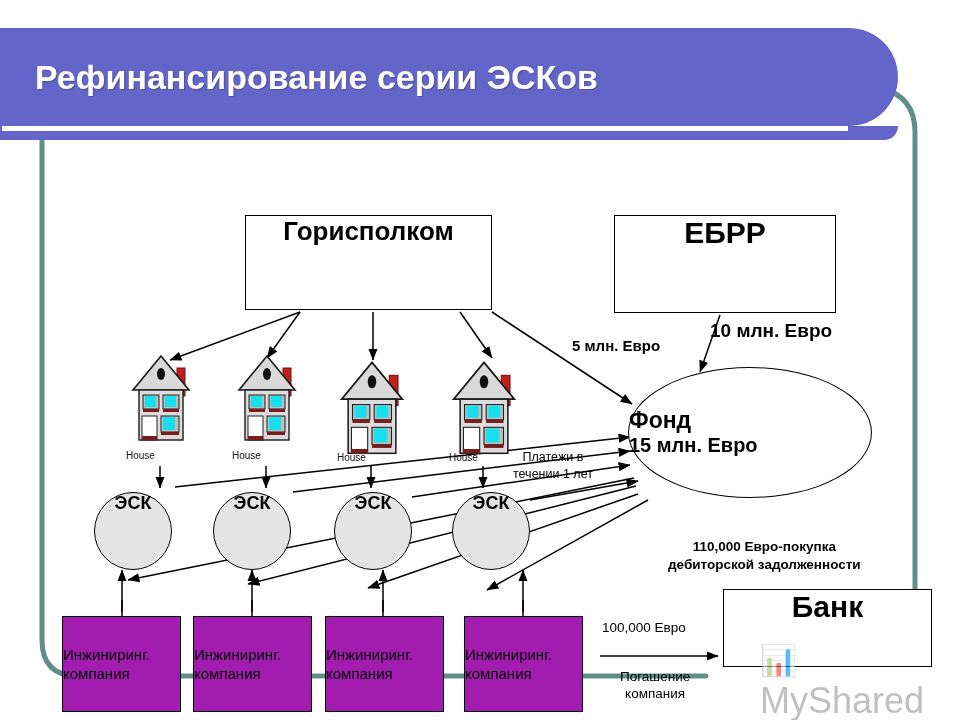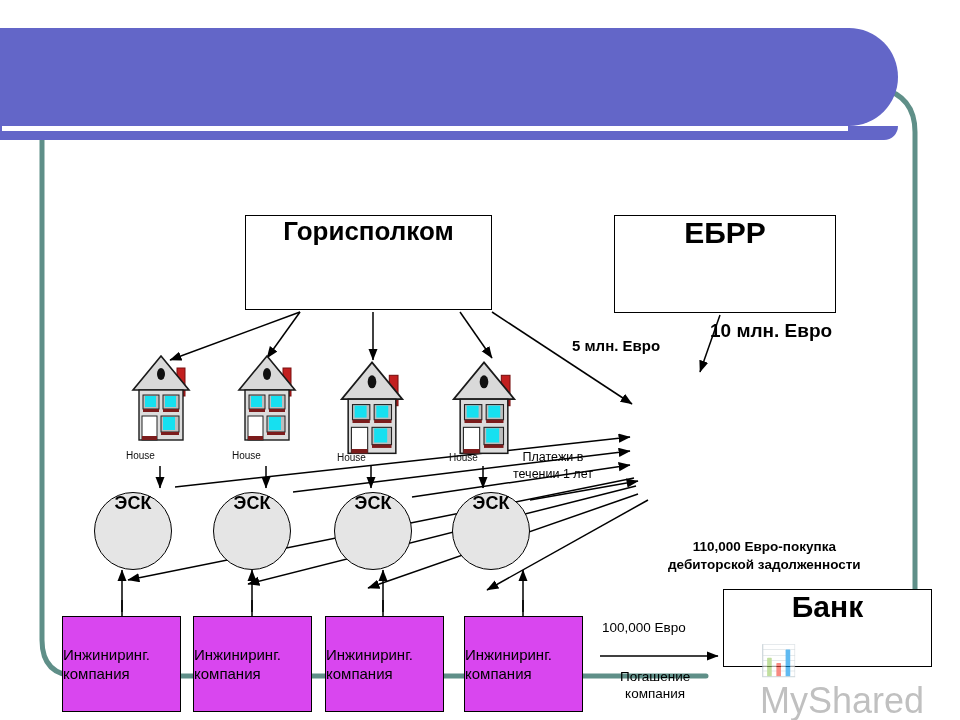--- a/index.html
+++ b/index.html
@@ -50,21 +50,21 @@
   #fund-name{font-size:23px;font-weight:bold;}
   #fund-amount{font-size:20px;font-weight:bold;}
 
   .esk{
     width:78px;height:78px;border:1.4px solid #000;border-radius:50%;
     background:#e5e5e5;font-size:18px;font-weight:bold;top:492px;
   }
   #esk-1{left:94px;} #esk-2{left:213px;} #esk-3{left:334px;} #esk-4{left:452px;}
 
   .eng{
-    width:119px;height:96px;border:1.4px solid #000;background:#d946ef;
+    width:119px;height:96px;border:1.4px solid #000;background:#a21caf;
     font-size:15px;top:616px;flex-direction:column;line-height:1.28;
   }
   #eng-1{left:62px;} #eng-2{left:193px;} #eng-3{left:325px;} #eng-4{left:464px;}
 
   #box-bank{left:723px;top:589px;width:209px;height:78px;font-size:30px;}
 
   
   .lbl{position:absolute;color:#000;white-space:pre-line;}
   #lbl-10mln{left:710px;top:320px;font-size:19px;font-weight:bold;}
   #lbl-5mln{left:572px;top:337px;font-size:15px;font-weight:bold;}
@@ -92,20 +92,21 @@
 <div id="slide">
 
   <svg class="layer" viewBox="0 0 960 720">
     <path d="M42,140 L42,640 Q42,676 78,676 L706,676" fill="none" stroke="#5f8f88" stroke-width="5" stroke-linecap="round"></path>
     <path d="M880,88 Q915,96 915,132 L915,608 Q915,644 879,652 L740,652" fill="none" stroke="#5f8f88" stroke-width="5" stroke-linecap="round"></path>
   </svg>
 
   <div id="banner"></div>
   <div id="banner-foot"></div>
   <div id="banner-rule"></div>
+  <div id="title">Рефинансирование серии ЭСКов</div>
 
   <svg class="layer" viewBox="0 0 960 720">
     <defs>
       <marker id="ah" markerWidth="9" markerHeight="9" refX="7.6" refY="3.1" orient="auto" markerUnits="strokeWidth">
         <path d="M0,0 L8,3.1 L0,6.2 z" fill="#000"></path>
       </marker>
     </defs>
     <g stroke="#000" stroke-width="1.5" fill="none" marker-end="url(#ah)">
 
       <line x1="300" y1="312" x2="170" y2="360"></line>
@@ -149,20 +150,24 @@
   </svg>
 
   <div class="node boxnode bold" id="box-gorispolkom">
     <span>Горисполком</span>
   </div>
 
   <div class="node boxnode bold" id="box-ebrr">
     <span>ЕБРР</span>
   </div>
 
+  <div class="node" id="ellipse-fund">
+    <span id="fund-name">Фонд</span>
+    <span id="fund-amount">15 млн. Евро</span>
+  </div>
 
   <div class="node esk" id="esk-1">
     <span>ЭСК</span>
     </div>
   <div class="node esk" id="esk-2">
     <span>ЭСК</span>
     </div>
   <div class="node esk" id="esk-3">
     <span>ЭСК</span>
     </div>

